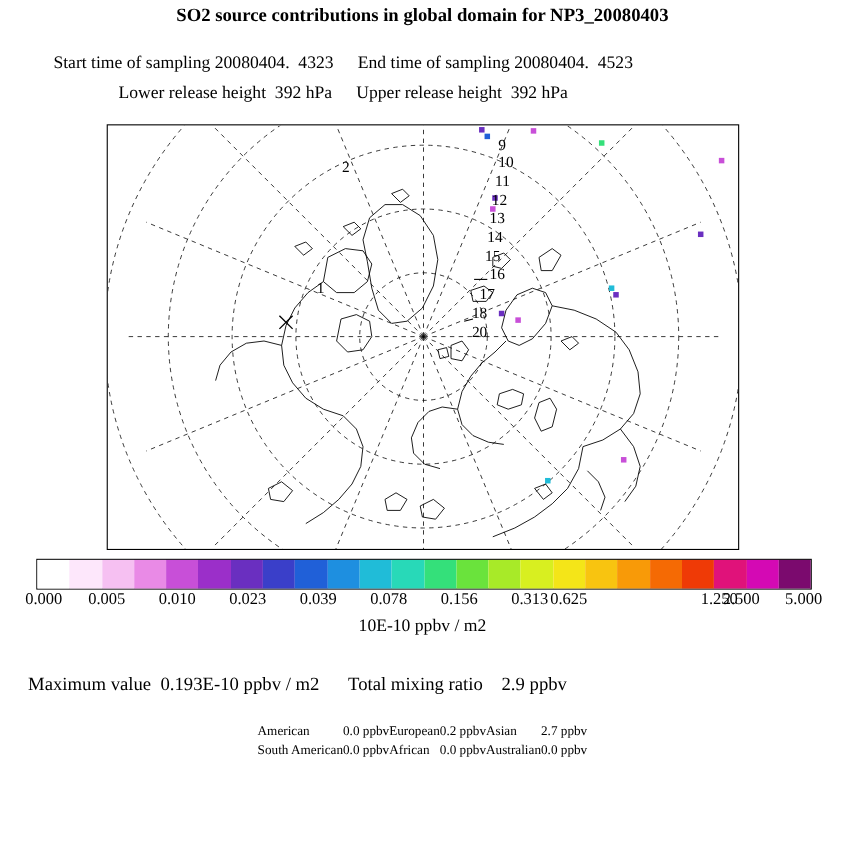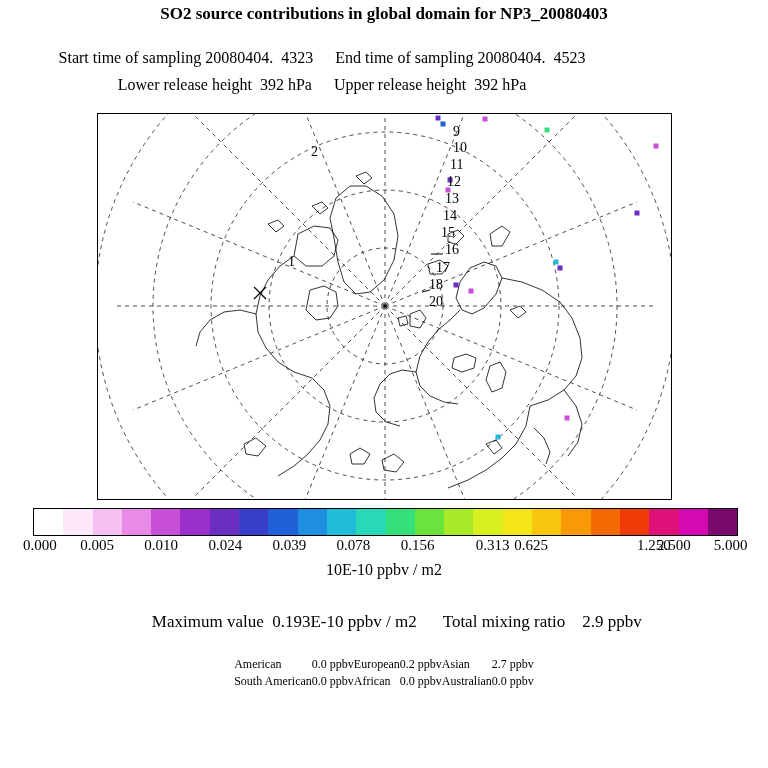--- a/index.html
+++ b/index.html
@@ -29,21 +29,20 @@
     font-weight: bold;
     letter-spacing: 0px;
   }
   .hdr-row {
     position: absolute;
     left: 0;
     width: 608px;
     text-align: center;
     font-size: 16px;
     white-space: pre;
-    padding-left: 10px;
   }
   .hdr1 { top: 31px; }
   .hdr2 { top: 58px; }
   .hdr3 { top: 85px; }
   .hdr-gap { display: inline-block; width: 22px; }
 
   
   #map-wrap {
     position: absolute;
     left: 97px;
@@ -95,21 +94,21 @@
   }
 
   
   #footer {
     position: absolute;
     left: 0;
     top: 592px;
     width: 768px;
   }
   .f-max {
-    text-align: center;
+    text-align: left;
     font-size: 17px;
     white-space: pre;
   }
   .f-max .gap { display: inline-block; width: 26px; }
   .src-table {
     margin: 4px auto 0 auto;
     border-collapse: collapse;
     font-size: 12px;
   }
   .src-table td {
@@ -287,26 +286,26 @@
       <div class="cell" style="background: rgb(245, 106, 4);"></div>
       <div class="cell" style="background: rgb(239, 58, 6);"></div>
       <div class="cell" style="background: rgb(224, 18, 122);"></div>
       <div class="cell" style="background: rgb(212, 9, 180);"></div>
       <div class="cell" style="background: rgb(123, 10, 110);"></div>
     </div>
   <div id="cbar-ticks">
       <span style="transform: translateX(-30%); left: 33px;">0.000</span>
       <span style="left: 97.0909px;">0.005</span>
       <span style="left: 161.182px;">0.010</span>
-      <span style="left: 225.273px;">0.024</span>
+      <span style="left: 225.273px;">0.023</span>
       <span style="left: 289.364px;">0.039</span>
       <span style="left: 353.455px;">0.078</span>
       <span style="left: 417.545px;">0.156</span>
-      <span style="left: 481.636px; margin-left: 11px;">0.313</span>
-      <span style="left: 531px;">0.625</span>
+      <span style="left: 481.636px;">0.313</span>
+      <span style="left: 517px;">0.625</span>
       <span style="left: 609.818px; margin-left: 44px;">1.250</span>
       <span style="left: 673.909px;">2.500</span>
       <span style="transform: translateX(-72%); left: 738px;">5.000</span>
     </div>
   <div id="cbar-unit">10E-10 ppbv / m2</div>
 
   <div id="footer">
     <div class="f-max">
       <span>Maximum value  0.193E-10 ppbv / m2</span><span class="gap"></span><span>Total mixing ratio    2.9 ppbv</span>
     </div>

